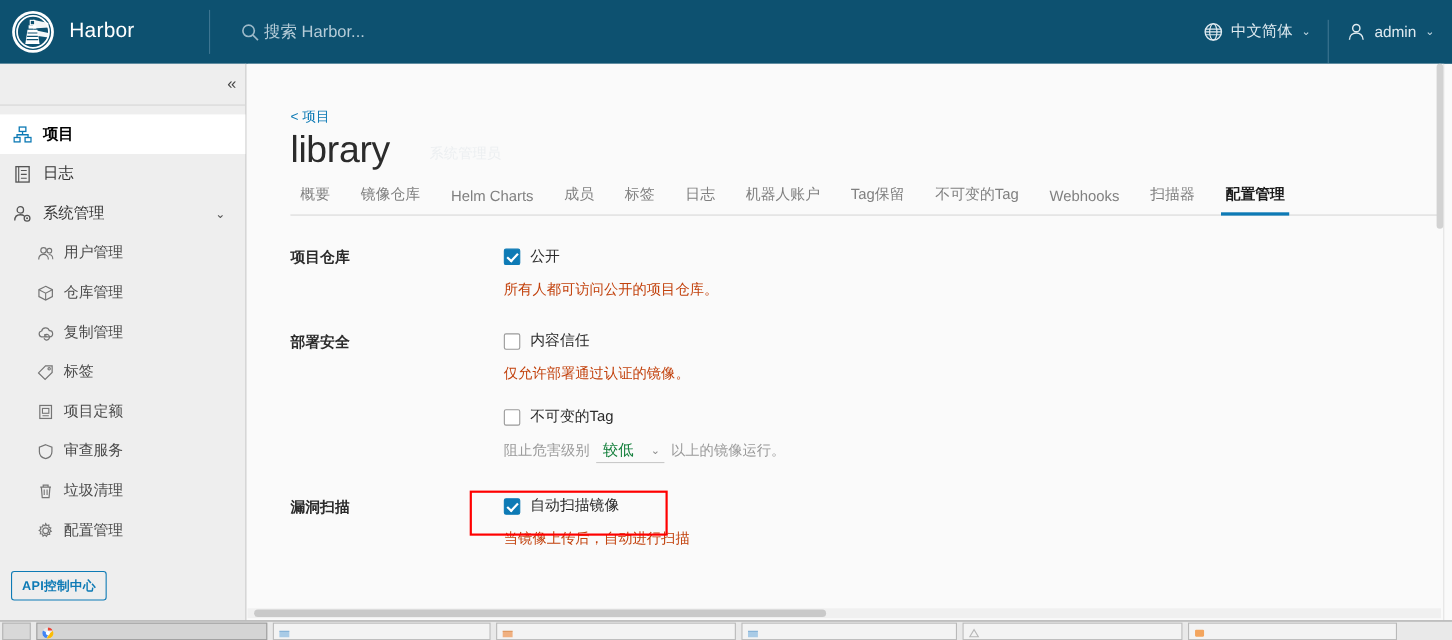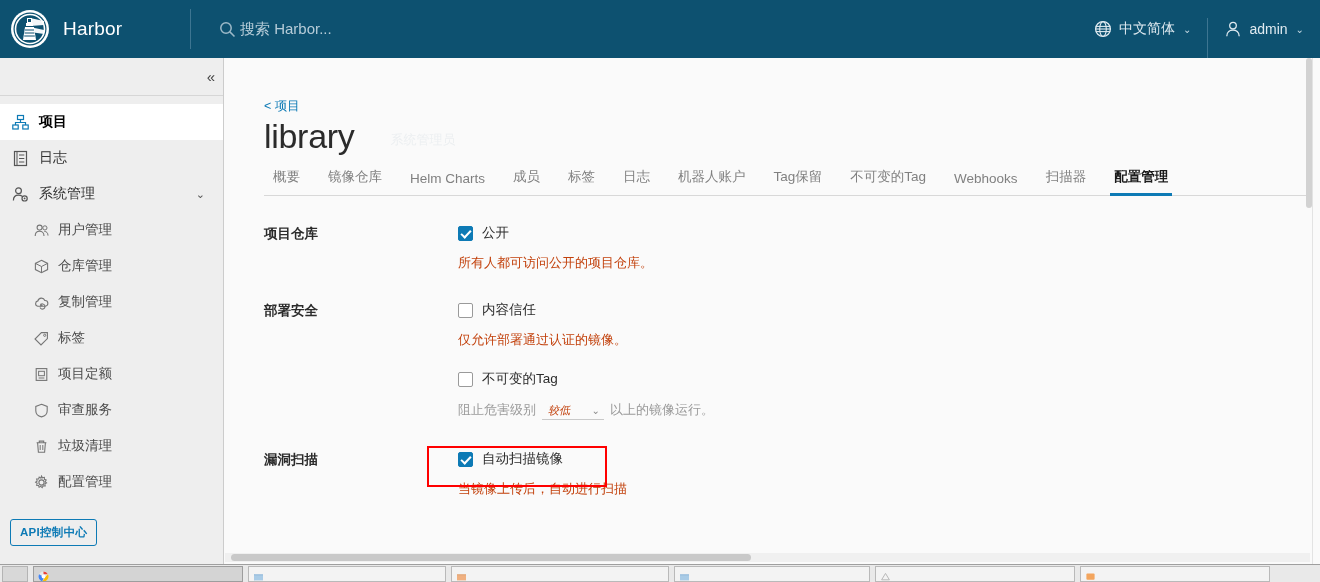--- a/index.html
+++ b/index.html
@@ -104,21 +104,21 @@
     border: solid #ffffff; border-width: 0 2px 2px 0; transform: rotate(43deg);
   }
   .cb-label { font-size: 13.5px; color: #2b2b2b; margin-left: 9px; }
   .hint { font-size: 13px; color: #c2410c; margin-top: 10px; }
   .inline-hint { display: flex; align-items: baseline; font-size: 13px; color: #9a9a9a; margin-top: 11px; }
   .mini-select {
     display: inline-flex; align-items: center; border-bottom: 1px solid #c9c9c9;
     margin: 0 6px; padding: 0 4px 1px 6px; cursor: pointer; min-width: 62px;
     justify-content: space-between;
   }
-  .mini-select .v { font-size: 11px; color: #c2410c; font-style: italic; }
+  .mini-select .v { font-size: 14px; color: #15803d; }
   .mini-select .cv { font-size: 10px; color: #8a8a8a; margin-left: 12px; }
 
   .redbox {
     position: absolute; left: 427px; top: 446px; width: 180px; height: 41px;
     border: 2px solid #ff0000; pointer-events: none; background: transparent;
   }
 
   
   .vdiv { position: absolute; top: 58px; left: 1312px; width: 1px; height: 506px; background: #e3e3e3; }
   .vthumb { position: absolute; top: 58px; left: 1306px; width: 6px; height: 150px; background: #d2d2d2; border-radius: 3px; }

